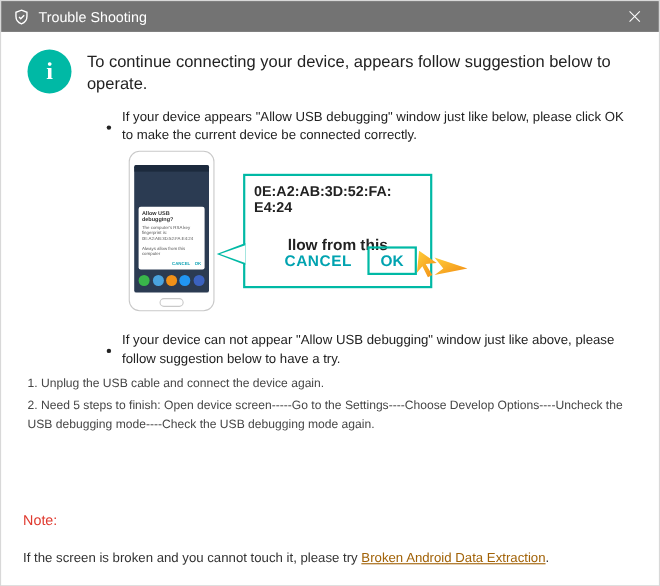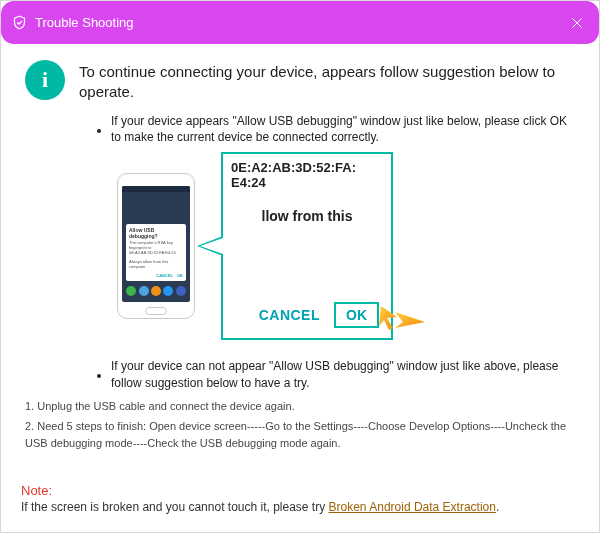--- a/index.html
+++ b/index.html
@@ -6,27 +6,26 @@
   body {
     font-family: "Segoe UI", Tahoma, Arial, sans-serif;
     background: #fff;
     width: 600px;
     height: 533px;
     overflow: hidden;
     position: relative;
     border: 1px solid #d8d8d8;
   }
   .titlebar {
-    height: 43px;
-    background: #d946ef;
+    height: 28px;
+    background: #737373;
     display: flex;
     align-items: center;
     padding: 0 10px;
     color: #fff;
-    border-radius: 13px;
   }
   .titlebar .shield {
     width: 16px;
     height: 16px;
     margin-right: 8px;
     display: inline-flex;
     align-items: center;
     justify-content: center;
   }
   .titlebar .title {
@@ -157,21 +156,21 @@
     display:flex; justify-content:flex-end; gap:4px; margin-top:4px;
     color:#1aa6b7; font-size:4px; font-weight:600;
   }
   .phone .homebtn{
     position:absolute; bottom:3px; left:50%; transform:translateX(-50%);
     width:22px; height:8px; border:1px solid #c9c9c9; border-radius:4px;
   }
   
   .zoom {
     width: 172px;
-    height: 188px;
+    height: 104px;
     background: #fff;
     border: 2px solid #00b9a5;
     position: relative;
     margin-left: 26px;
     padding-left: 30px;
   }
   .zoom-inner{
     position:absolute; left:8px; top:6px; right:8px; bottom:6px;
     font-size: 12px; color:#222; font-weight:600;
     overflow:hidden;
@@ -220,21 +219,21 @@
     line-height: 1.5;
   }
   .steps div{margin-bottom:4px;}
   .note-block{
     position:absolute;
     left:20px; bottom:18px; right:20px;
     font-size:12px;
     color:#333;
   }
   .note-label{
-    color:#e03a2f; font-size:13px; margin-bottom:2px;
+    color:#e03a2f; font-size:13px; margin-bottom:20px;
   }
   .note-block a{
     color:#a16207; text-decoration: underline;
   }
 </style>
 </head>
 <body>
 
 <div class="titlebar">
   <span class="shield">

